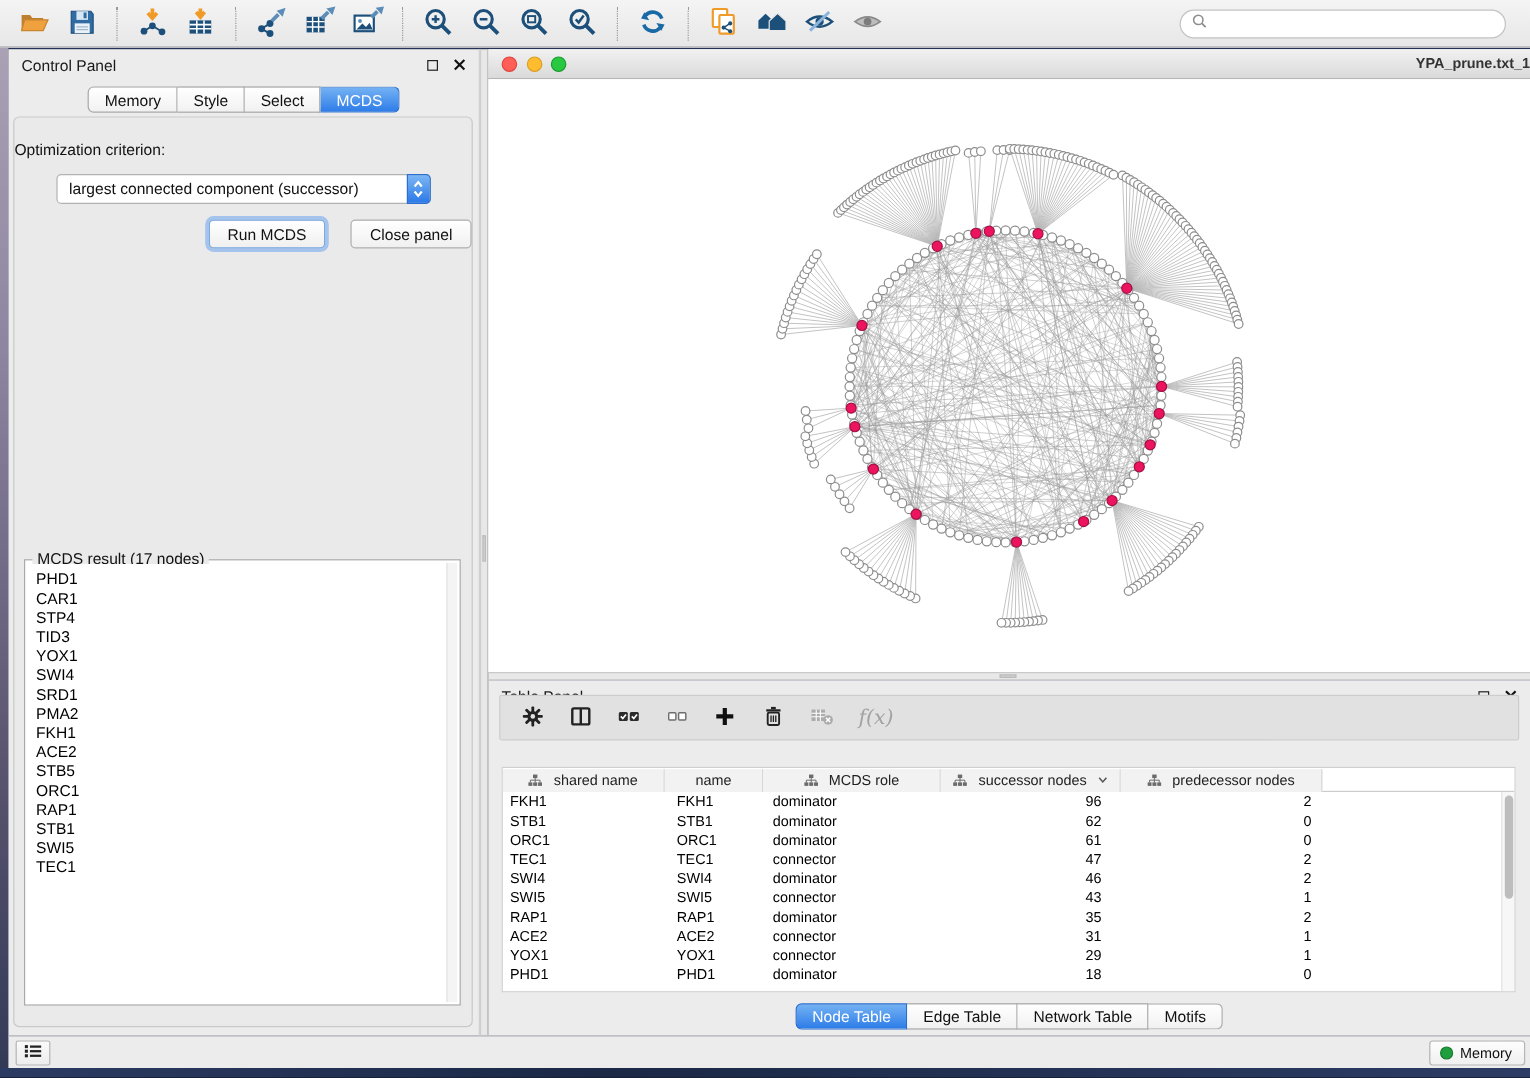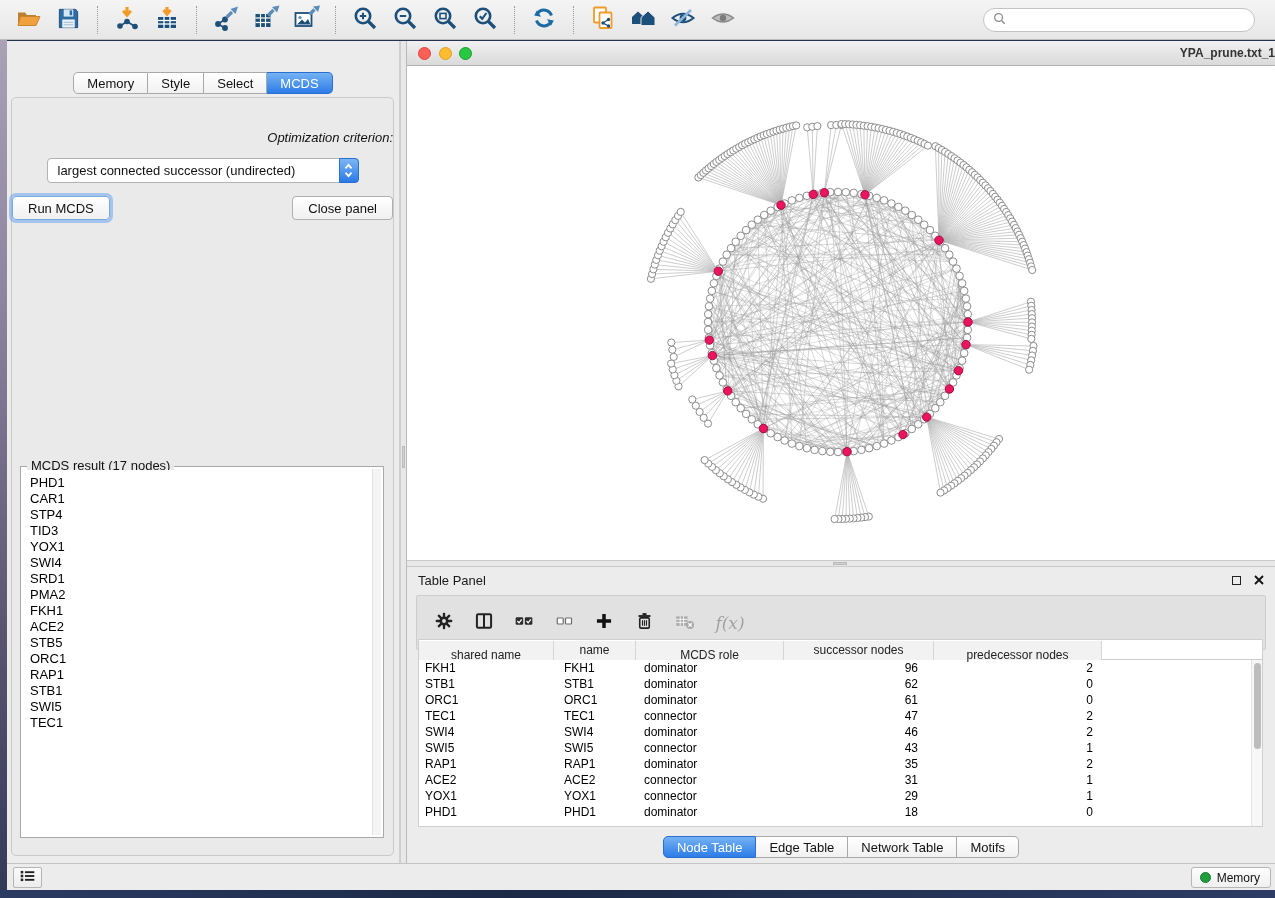--- a/index.html
+++ b/index.html
@@ -20,24 +20,24 @@
   .float-icon{width:9px;height:9px;border:1.5px solid #222;margin-right:13px;}
   .close-icon{display:flex;align-items:center;}
   
   .control-panel{position:absolute;left:7px;top:41px;width:393px;height:822px;background:#ececec;border-right:1px solid #d0d0d0;}
   .cp-tabs{position:absolute;left:0;top:31px;width:100%;display:flex;justify-content:center;}
   .cp-tab,.tp-tab{height:22px;padding:0 13px;font-size:13px;background:linear-gradient(#ffffff,#f1f1f1);border:1px solid #a9a9a9;border-left:none;display:flex;align-items:center;color:#111;cursor:default;}
   .cp-tab:first-child,.tp-tab:first-child{border-left:1px solid #a9a9a9;border-radius:5px 0 0 5px;}
   .cp-tab:last-child,.tp-tab:last-child{border-radius:0 5px 5px 0;}
   .cp-tab.selected,.tp-tab.selected{background:linear-gradient(#74b2f3,#2d7ce8);color:#fff;border-color:#2a6fd0;}
   .cp-content{position:absolute;left:4px;right:5px;top:56px;bottom:7px;background:#eaeaea;border:1px solid #c9c9c9;border-radius:5px;}
-  .opt-label{margin-top:32px;text-align:right;font-size:13px;color:#111;font-style:italic;}
+  .opt-label{margin-top:19px;text-align:left;font-size:13px;color:#111;}
   .dropdown{margin:13px auto 0;width:312px;height:25px;background:#fff;border:1px solid #b2b2b2;border-radius:4px;display:flex;align-items:center;font-size:13px;color:#111;position:relative;padding-left:10px;}
   .dd-btn{position:absolute;right:-1px;top:-1px;width:20px;height:25px;border-radius:0 4px 4px 0;background:linear-gradient(#7cb7f4,#2a79e8);border:1px solid #2a6fd0;display:flex;align-items:center;justify-content:center;}
-  .btn-row{margin-top:13px;display:flex;justify-content:space-between;gap:8px;}
+  .btn-row{margin-top:13px;display:flex;justify-content:flex-end;gap:21px;}
   .mac-btn{height:24px;padding:0 15px;font-size:13px;color:#111;background:linear-gradient(#ffffff,#f0f0f0);border:1px solid #b0b0b0;border-radius:4px;cursor:default;}
   .mac-btn.focus{box-shadow:0 0 0 3px rgba(116,170,240,.6);border-color:#7aa8e0;}
   .groupbox{position:absolute;left:8px;right:9px;top:368px;bottom:17px;border:1px solid #a9a9a9;background:#fff;}
   .gb-legend{position:absolute;top:-9px;left:6px;background:#eaeaea;padding:0 4px;font-size:13px;color:#111;}
   .result-list{position:absolute;left:1px;top:3px;right:13px;bottom:1px;background:#fff;padding:5px 0 0 8px;font-size:13px;line-height:16px;color:#000;overflow:hidden;}
   .list-scroll{position:absolute;right:2px;top:2px;width:9px;bottom:2px;background:#f4f4f4;border-left:1px solid #e2e2e2;}
   
   .v-split{position:absolute;left:400px;top:41px;width:7px;height:822px;background:#e8e8e8;border-left:1px solid #cfcfcf;border-right:1px solid #b9b9b9;}
   .v-split .grip{position:absolute;top:405px;left:1px;width:3px;height:22px;background:#d2d2d2;border:1px solid #bbb;}
   .h-split{position:absolute;left:407px;top:560px;width:868px;height:7px;background:#e8e8e8;border-top:1px solid #c9c9c9;border-bottom:1px solid #c9c9c9;}
@@ -46,26 +46,26 @@
   .network-panel{position:absolute;left:407px;top:41px;width:868px;height:519px;background:#fff;}
   .net-titlebar{position:relative;height:25px;background:linear-gradient(#f1f1f1,#dadada);border-bottom:1px solid #b5b5b5;}
   .tl{position:absolute;width:13px;height:13px;border-radius:50%;top:6px;}
   .tl.red{left:11px;background:#ff5f57;border:1px solid #e0443e;}
   .tl.yellow{left:32px;background:#febc2e;border:1px solid #d9a023;}
   .tl.green{left:52px;background:#28c840;border:1px solid #1d9c30;}
   .net-title{display:block;text-align:right;line-height:25px;font-size:12px;font-weight:700;color:#333;}
   .net-canvas{position:absolute;left:0;top:25px;width:868px;height:494px;background:#fff;}
   
   .table-panel{position:absolute;left:407px;top:567px;width:868px;height:296px;background:#ececec;}
-  .tp-toolbar{position:absolute;left:9px;right:9px;top:28px;height:55px;background:#e1e1e1;border:1px solid #cdcdcd;border-radius:2px;display:flex;align-items:center;gap:18px;padding-left:16px;}
+  .tp-toolbar{position:absolute;left:9px;right:9px;top:12px;height:38px;background:#e1e1e1;border:1px solid #cdcdcd;border-radius:2px;display:flex;align-items:center;gap:18px;padding-left:16px;}
   .tp-tool{background:none;border:none;padding:0;display:flex;align-items:center;justify-content:center;width:22px;height:24px;cursor:default;}
   .fx{font-family:"DejaVu Serif",serif;font-style:italic;font-size:17px;color:#a2a2a2;}
   .table-area{position:absolute;left:11px;right:12px;top:72px;bottom:36px;background:#fff;border:1px solid #cfcfcf;overflow:hidden;}
   .t-header{display:flex;height:20px;background:#fff;border-bottom:1px solid #ccc;}
-  .th{display:flex;align-items:center;justify-content:center;gap:9px;background:#f2f2f2;border-right:1px solid #d6d6d6;font-size:12px;color:#222;height:19px;margin-top:0.5px;white-space:nowrap;flex-direction:column;}
+  .th{display:flex;align-items:center;justify-content:center;gap:9px;background:#f2f2f2;border-right:1px solid #d6d6d6;font-size:12px;color:#222;height:19px;margin-top:0.5px;white-space:nowrap;}
   .tr{display:flex;height:16px;}
   .td{font-size:12px;line-height:16px;color:#000;white-space:nowrap;overflow:hidden;}
   .td.num{text-align:right;}
   .t-scroll{position:absolute;right:0;top:20px;bottom:0;width:11px;background:#f7f7f7;border-left:1px solid #e3e3e3;}
   .t-thumb{position:absolute;left:2px;top:3px;width:7px;height:86px;background:#bdbdbd;border-radius:4px;}
   .tp-tabs{position:absolute;left:0;right:0;bottom:5px;display:flex;justify-content:center;}
   
   .statusbar{position:absolute;left:7px;top:863px;width:1268px;height:27px;background:#ececec;border-top:1px solid #c4c4c4;}
   .sb-left{position:absolute;left:6px;top:3px;width:29px;height:21px;background:linear-gradient(#fafafa,#ededed);border:1px solid #b5b5b5;border-radius:2px;display:flex;align-items:center;justify-content:center;padding:0;}
   .memory-btn{position:absolute;right:4px;top:3px;height:21px;padding:0 10px 0 8px;background:linear-gradient(#fdfdfd,#f0f0f0);border:1px solid #b5b5b5;border-radius:3px;display:flex;align-items:center;gap:6px;font-size:12px;color:#111;}
@@ -248,30 +248,39 @@
             <line x1="9.2" y1="9.2" x2="12.6" y2="12.6" stroke="#8e8e8e" stroke-width="1.6"></line>
           </svg></span>
       <input value="" style="">
     </div>
   </div>
 
   <div class="strip-left"></div>
   <div class="strip-bottom"></div>
 
   <div class="control-panel">
+    <div class="panel-titlebar">
+      <span class="pt-label">Control Panel</span>
+      <span class="float-icon"></span>
+      <span class="close-icon">
+          <svg width="10" height="10" viewBox="0 0 10 10">
+            <path d="M1 1 L9 9 M9 1 L1 9" stroke="#111" stroke-width="1.8"></path>
+          </svg>
+        </span>
+    </div>
     <div class="cp-tabs" id="cp-tabs">
         <div class="cp-tab">Memory</div>
         <div class="cp-tab">Style</div>
         <div class="cp-tab">Select</div>
         <div class="cp-tab selected">MCDS</div>
       </div>
     <div class="cp-content">
       <div class="opt-label">Optimization criterion:</div>
       <div class="dropdown">
-        <span>largest connected successor (undirected)</span>
+        <span>largest connected component (successor)</span>
         <span class="dd-btn">
             <svg width="9" height="15" viewBox="0 0 9 15">
               <path d="M1.5 5.4 L4.5 1.8 L7.5 5.4" fill="none" stroke="#fff" stroke-width="1.8"></path>
               <path d="M1.5 9.6 L4.5 13.2 L7.5 9.6" fill="none" stroke="#fff" stroke-width="1.8"></path>
             </svg>
           </span>
       </div>
       <div class="btn-row">
         <button class="mac-btn focus">Run MCDS</button>
         <button class="mac-btn">Close panel</button>

